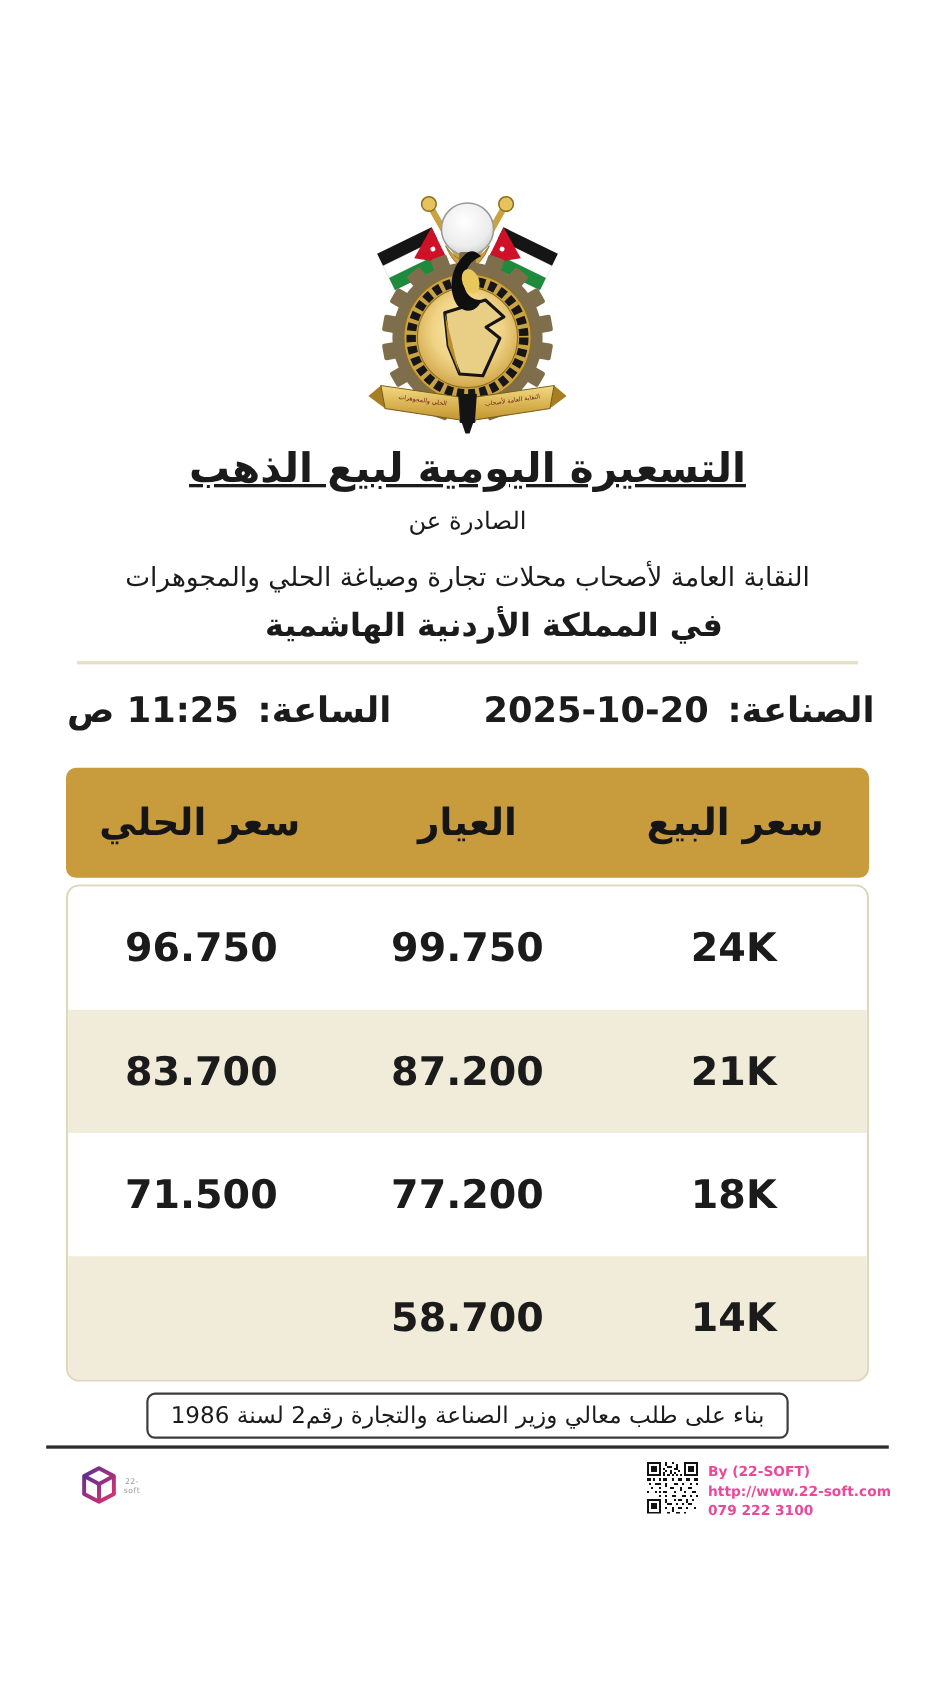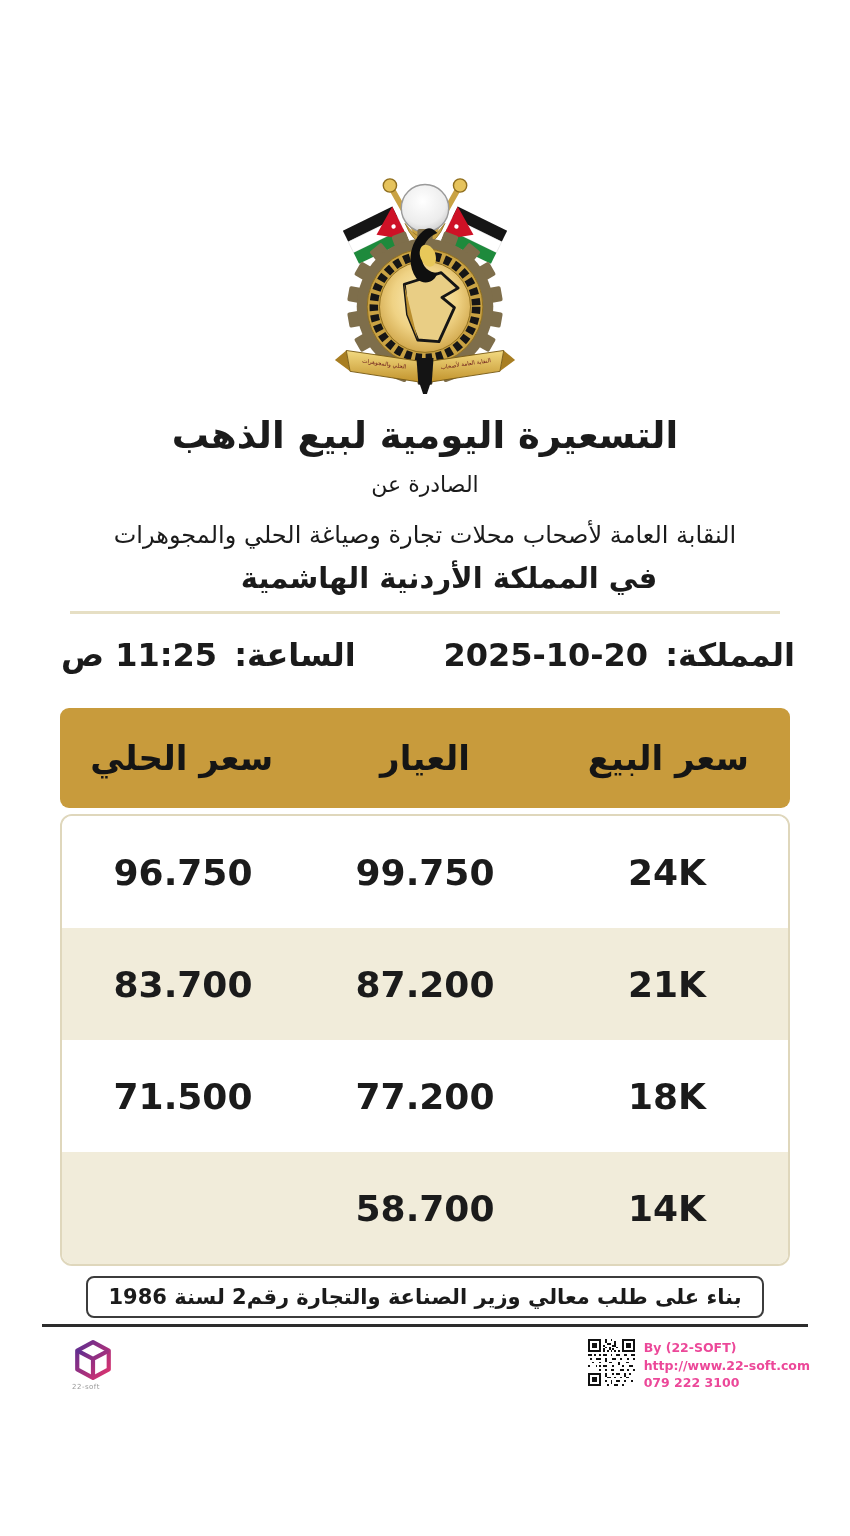--- a/index.html
+++ b/index.html
@@ -4,47 +4,47 @@
 <style>
   html,body{margin:0;padding:0;}
   body{
     width:850px;height:1536px;overflow:hidden;background:#ffffff;
     font-family:"DejaVu Sans",sans-serif;color:#1b1b1b;
   }
   .page{position:relative;width:850px;height:1536px;direction:rtl;text-align:center;}
 
   .emblem{margin:176px auto 0;width:206px;height:220px;}
 
-  .title{font-size:37px;font-weight:bold;margin:18px 0 0;line-height:1.2;}
+  .title{font-size:37px;font-weight:bold;margin:8px 0 0;line-height:1.2;text-decoration:underline;}
   .issued{font-size:22px;margin-top:14px;}
   .syndicate{font-size:24px;margin-top:24px;}
   .country{font-size:29px;font-weight:600;margin-top:12px;padding-left:48px;}
 
   .divider{border:none;border-top:3px solid #E6DFC4;margin:16px 70px 0;}
 
   .dt-row{display:flex;justify-content:space-between;padding:0 55px;margin-top:22px;
           font-size:32px;font-weight:bold;}
   .dt-item span{margin-left:6px;}
 
   .thead{margin:34px 60px 0;height:100px;background:#C89B3C;border-radius:9px;
          display:grid;grid-template-columns:1fr 1fr 1fr;align-items:center;
          font-size:34px;font-weight:bold;color:#151515;}
   .tbody{margin:6px 60px 0;border:2px solid #DFD7BC;border-radius:12px;overflow:hidden;background:#fff;}
   .trow{height:112px;display:grid;grid-template-columns:1fr 1fr 1fr;align-items:center;
         font-size:36px;font-weight:bold;background:#ffffff;}
   .trow.alt{background:#F1ECDA;}
 
   .note{margin:10px auto 0;width:fit-content;padding:7px 20px;border:2px solid #3c3c3c;
-        border-radius:8px;font-size:21px;font-weight:700;}
+        border-radius:8px;font-size:21px;font-weight:400;}
 
   .bline{border:none;border-top:3px solid #2c2c2c;margin:6px 42px 0;}
 
   .strip{direction:ltr;display:flex;justify-content:space-between;align-items:flex-start;
          padding:12px 40px 0 72px;}
-  .brand{display:flex;flex-direction:column;align-items:flex-start;width:60px;}
+  .brand{display:flex;align-items:center;width:60px;}
   .brand-label{font-size:7px;color:#9a9a9a;margin-top:2px;letter-spacing:.5px;}
   .credit{display:flex;gap:9px;align-items:flex-start;}
   .credit-text{font-size:12.5px;color:#ec4899;text-align:left;line-height:1.4;font-weight:600;}
   .credit-text div{white-space:nowrap;}
 </style>
 </head>
 <body>
 
 <div class="page">
 
@@ -140,21 +140,21 @@
 
   <h1 class="title">التسعيرة اليومية لبيع الذهب</h1>
   <div class="issued">الصادرة عن</div>
   <div class="syndicate">النقابة العامة لأصحاب محلات تجارة وصياغة الحلي والمجوهرات</div>
   <div class="country">في المملكة الأردنية الهاشمية</div>
 
   <hr class="divider">
 
   <div class="dt-row">
     <div class="dt-item">
-      <span>المملكة:</span>
+      <span>الصناعة:</span>
       <span>20-10-2025</span>
     </div>
     <div class="dt-item">
       <span>الساعة:</span>
       <span>11:25 ص</span>
     </div>
   </div>
 
   <div class="thead">
     <div>سعر البيع</div>

